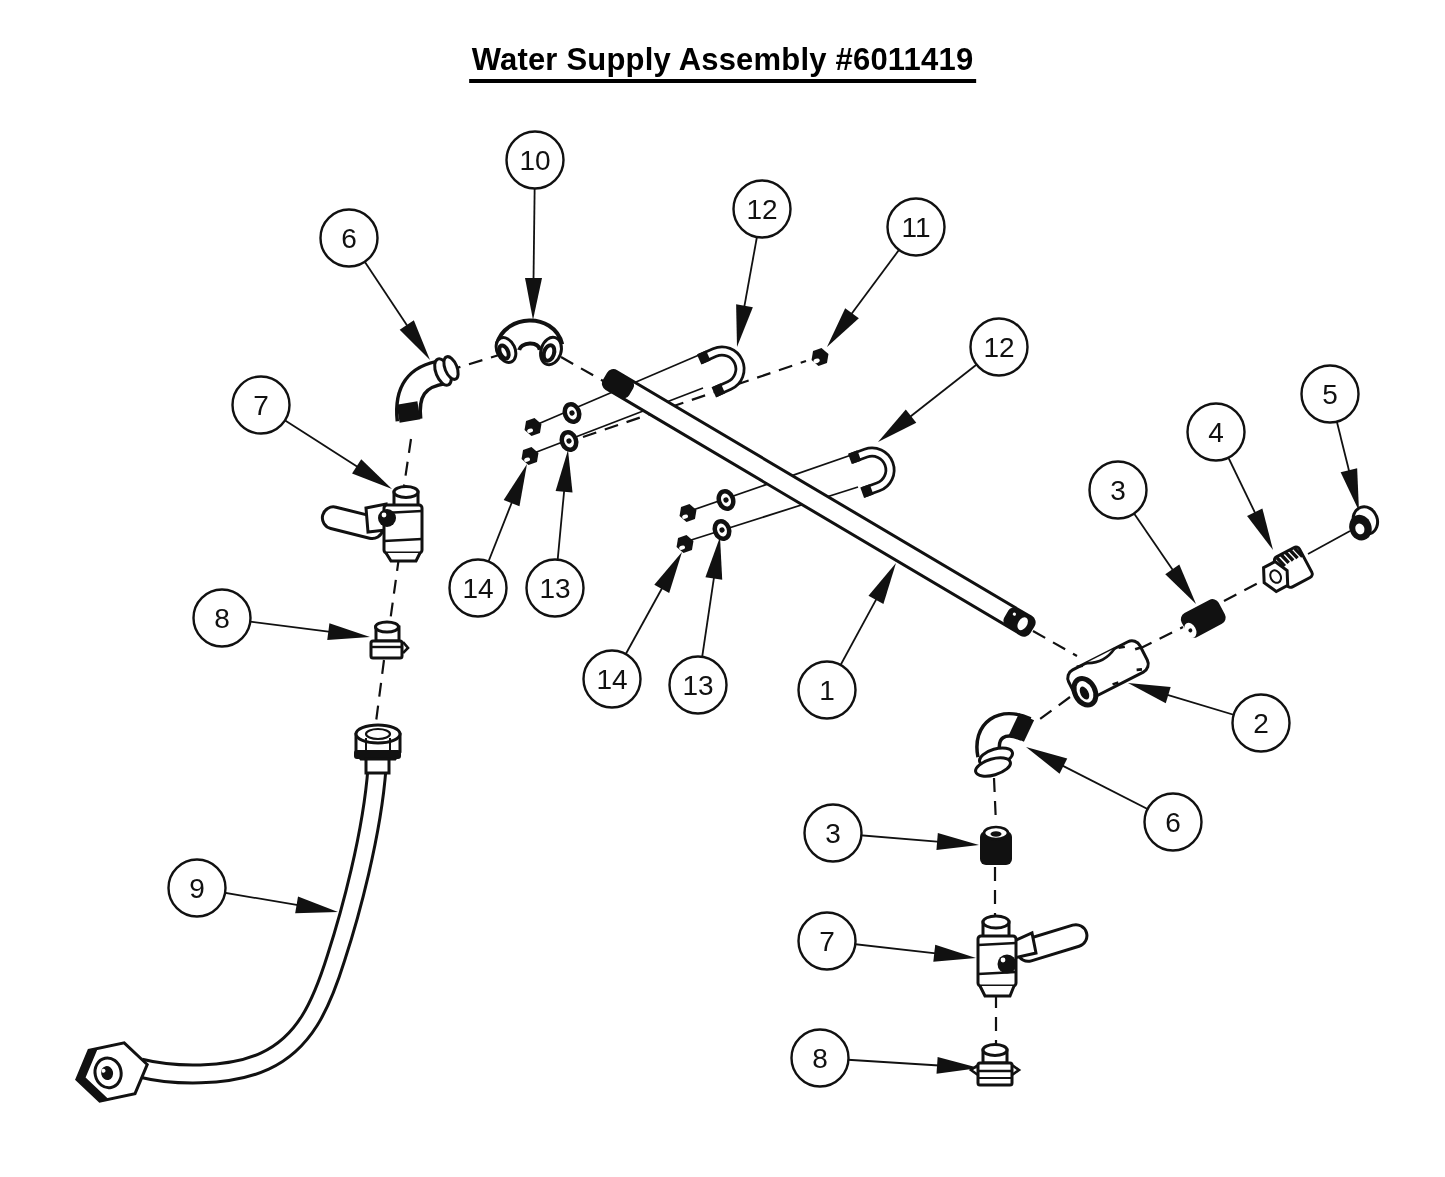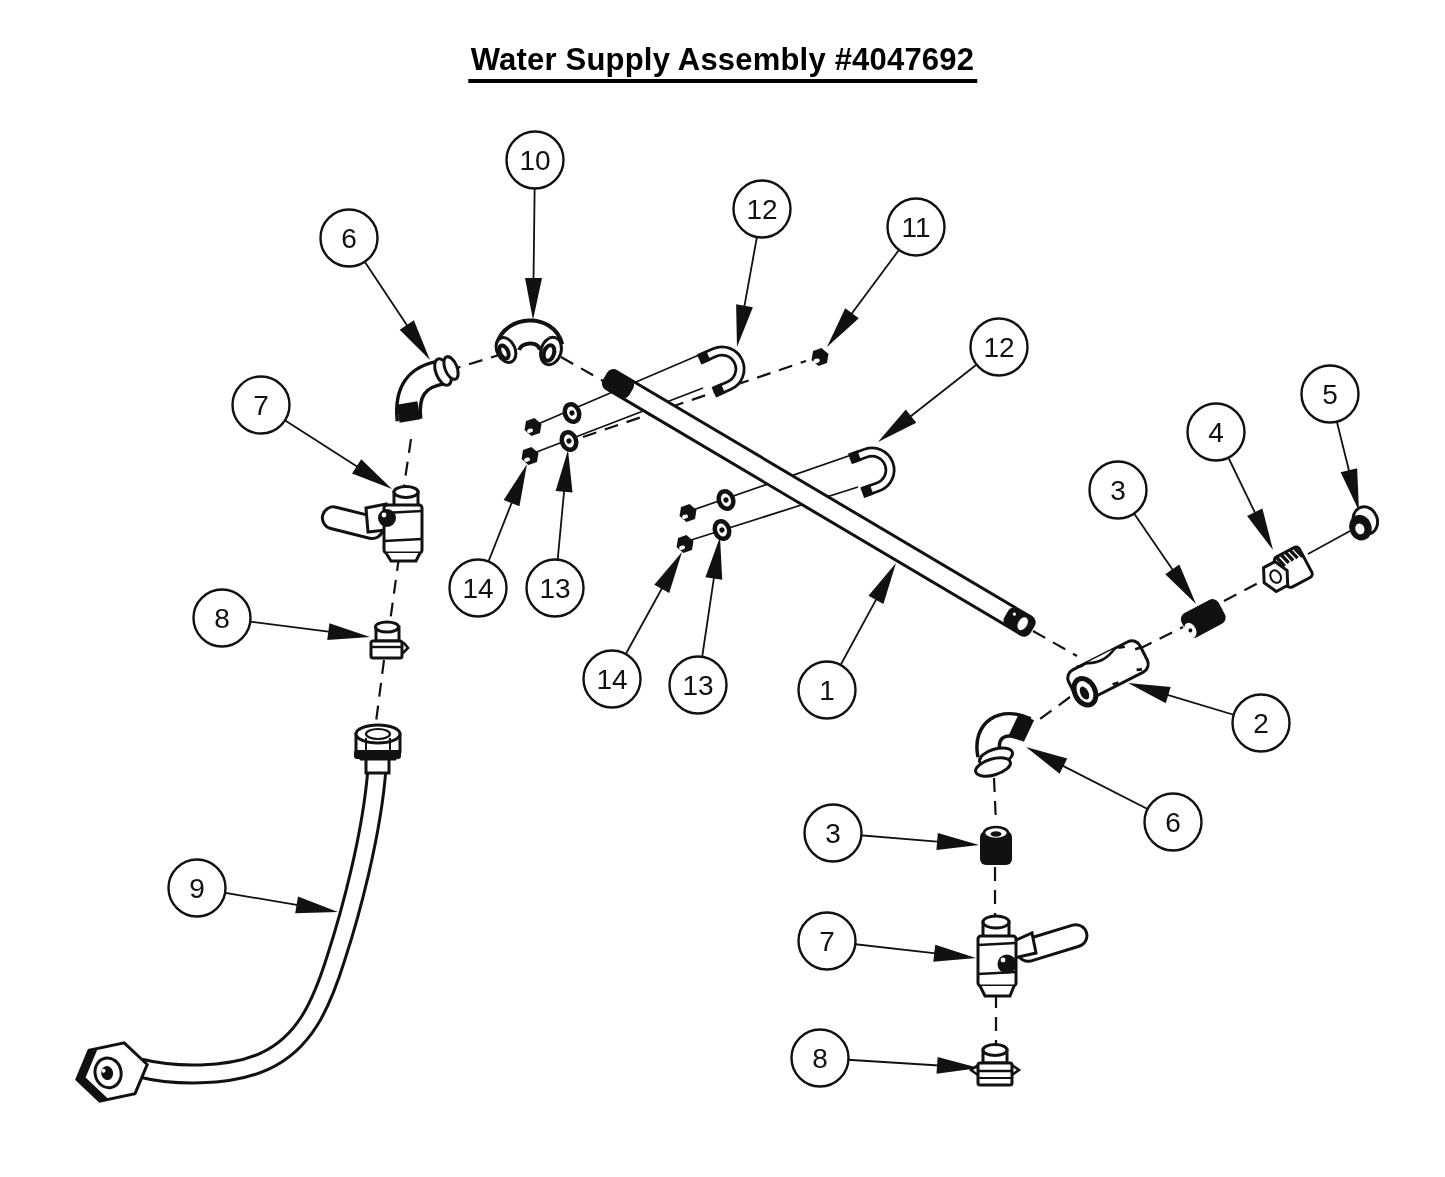--- a/index.html
+++ b/index.html
@@ -17,21 +17,21 @@
   .leader{stroke:#111;stroke-width:1.8;fill:none;}
   .balloon{fill:#fff;stroke:#111;stroke-width:2.4;}
   .balloon-text{font-family:"Liberation Sans",sans-serif;font-size:28px;fill:#111;
                 text-anchor:middle;}
   .tick{stroke:#111;stroke-width:2.6;fill:none;}
 </style>
 </head>
 <body>
 
 <div class="canvas">
-  <div class="title">Water Supply Assembly #4047692</div>
+  <div class="title">Water Supply Assembly #6011419</div>
 
   <svg width="1445" height="1177" viewBox="0 0 1445 1177">
 
     <g>
       <line class="dash" x1="447" y1="371" x2="499" y2="355"></line>
       <line class="dash" x1="561" y1="357" x2="612" y2="386"></line>
       <line class="dash" x1="583" y1="437" x2="806" y2="361"></line>
       <line class="dash" x1="1033" y1="631" x2="1077" y2="656"></line>
       <line class="dash" x1="1139" y1="649" x2="1183" y2="627"></line>
       <line class="dash" x1="1224" y1="601" x2="1260" y2="582"></line>

